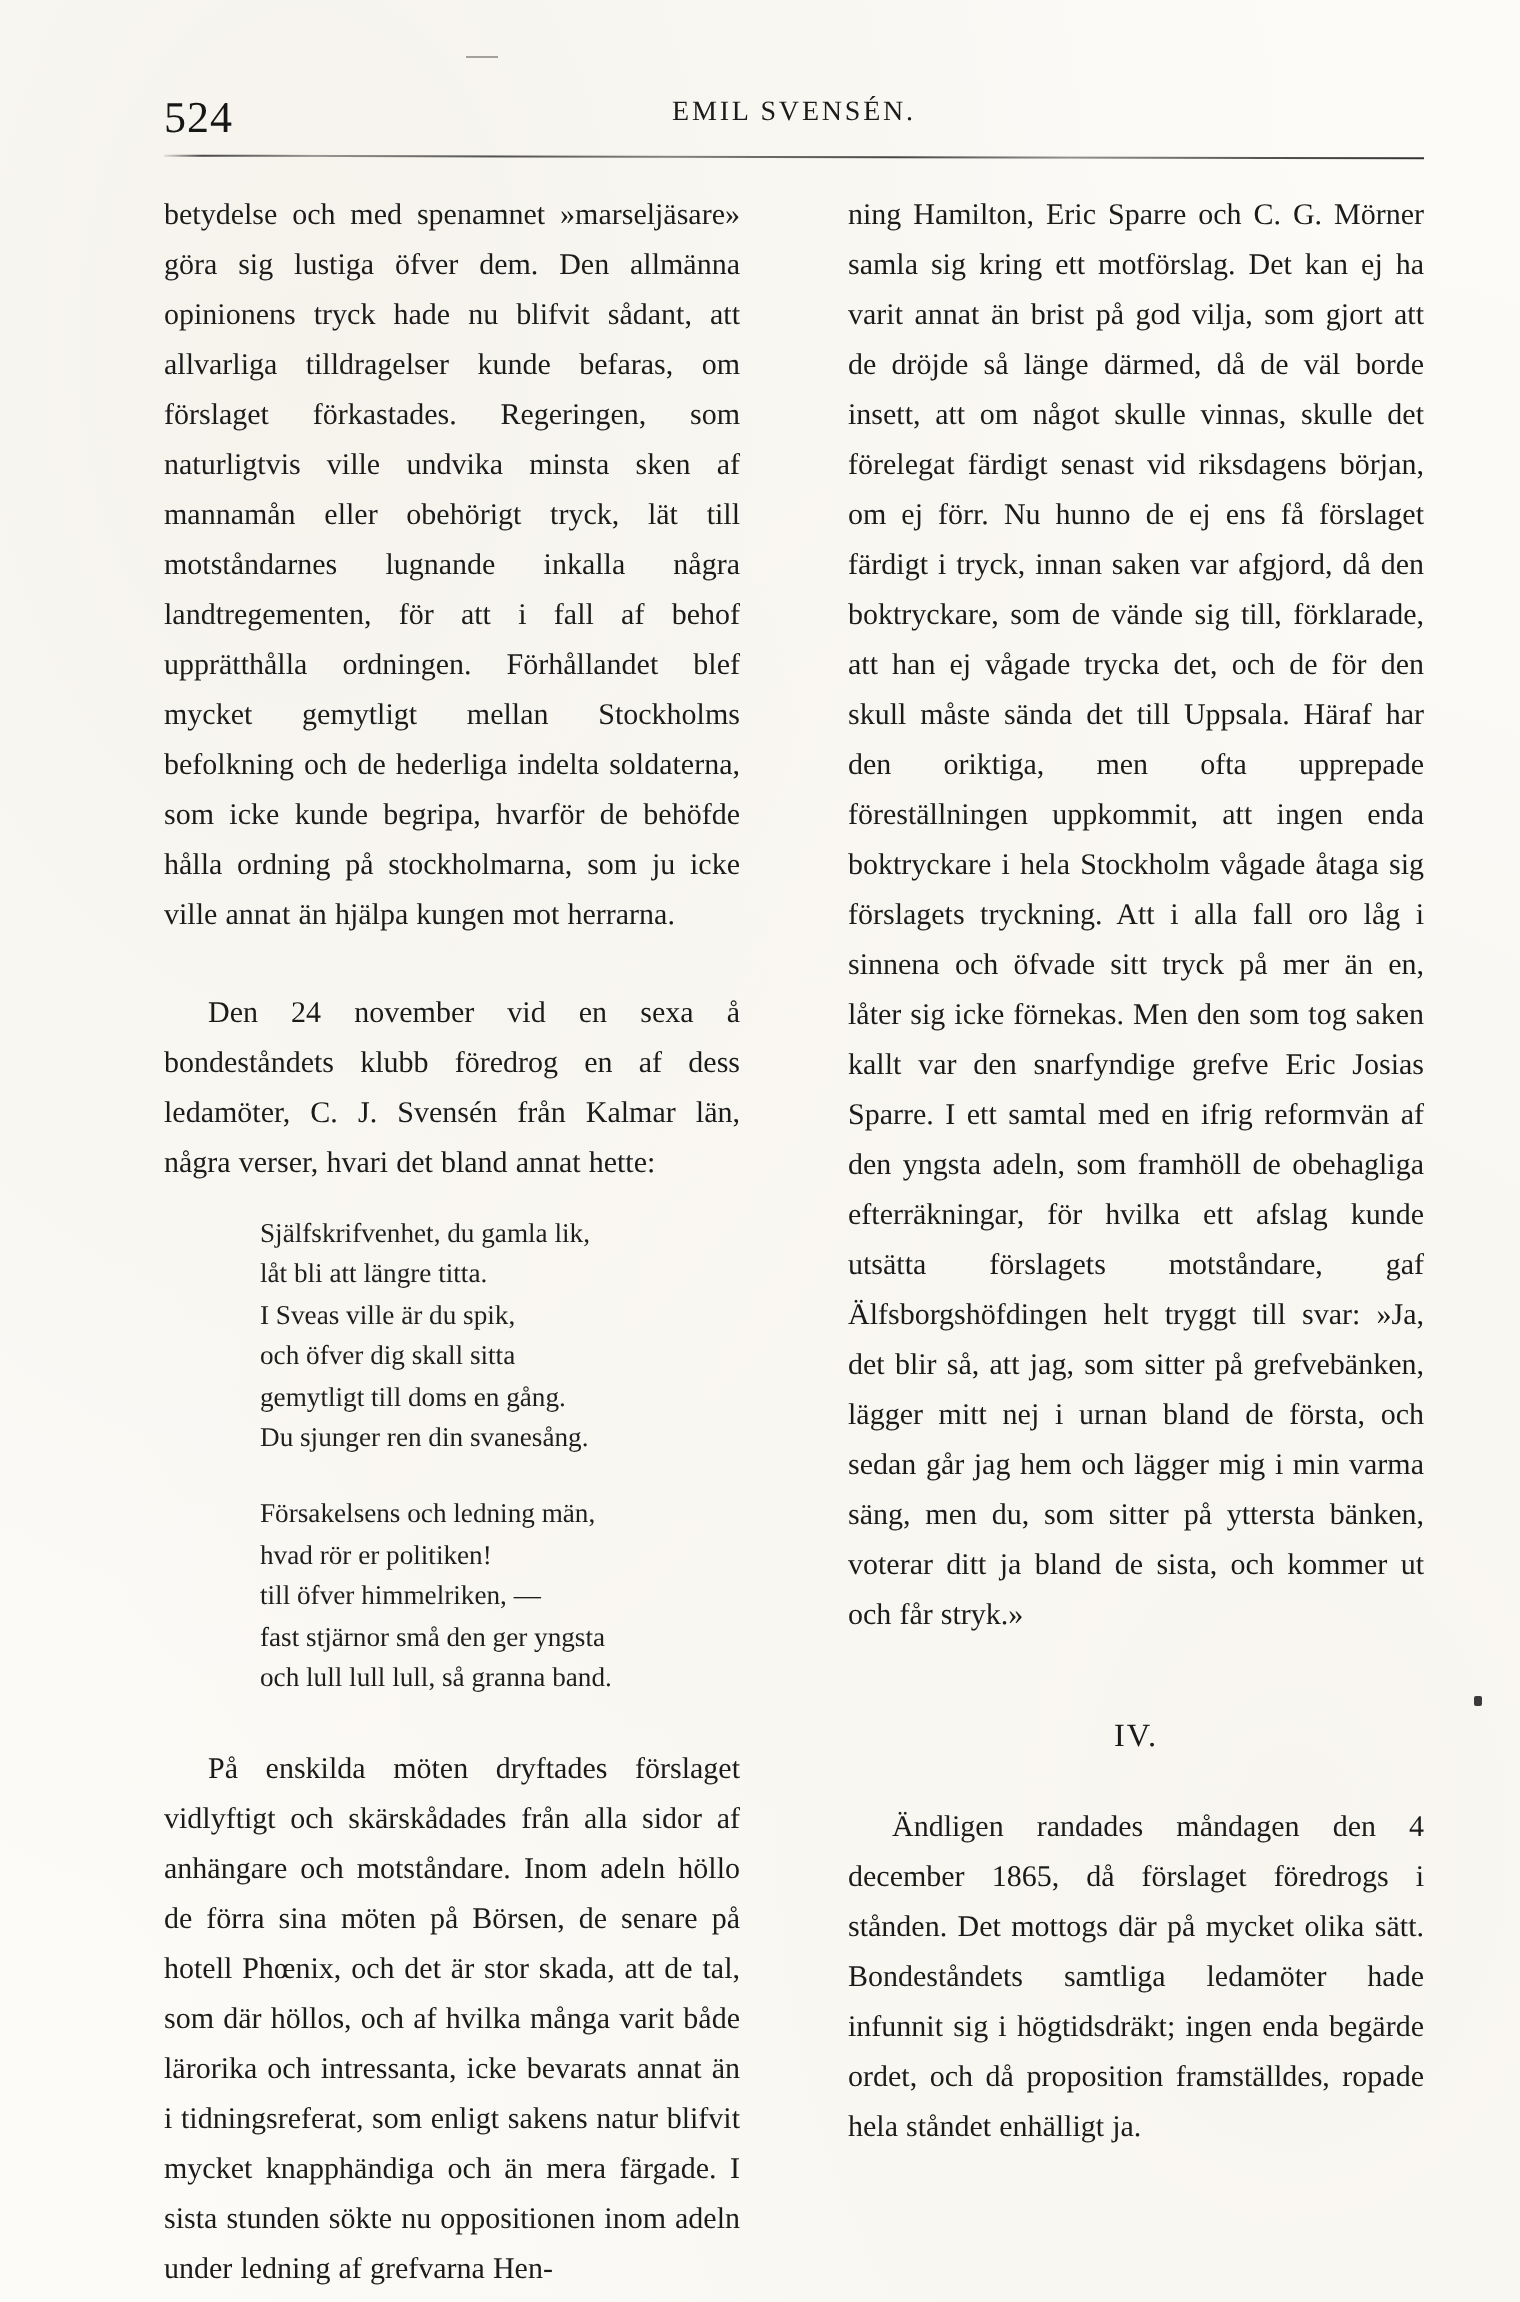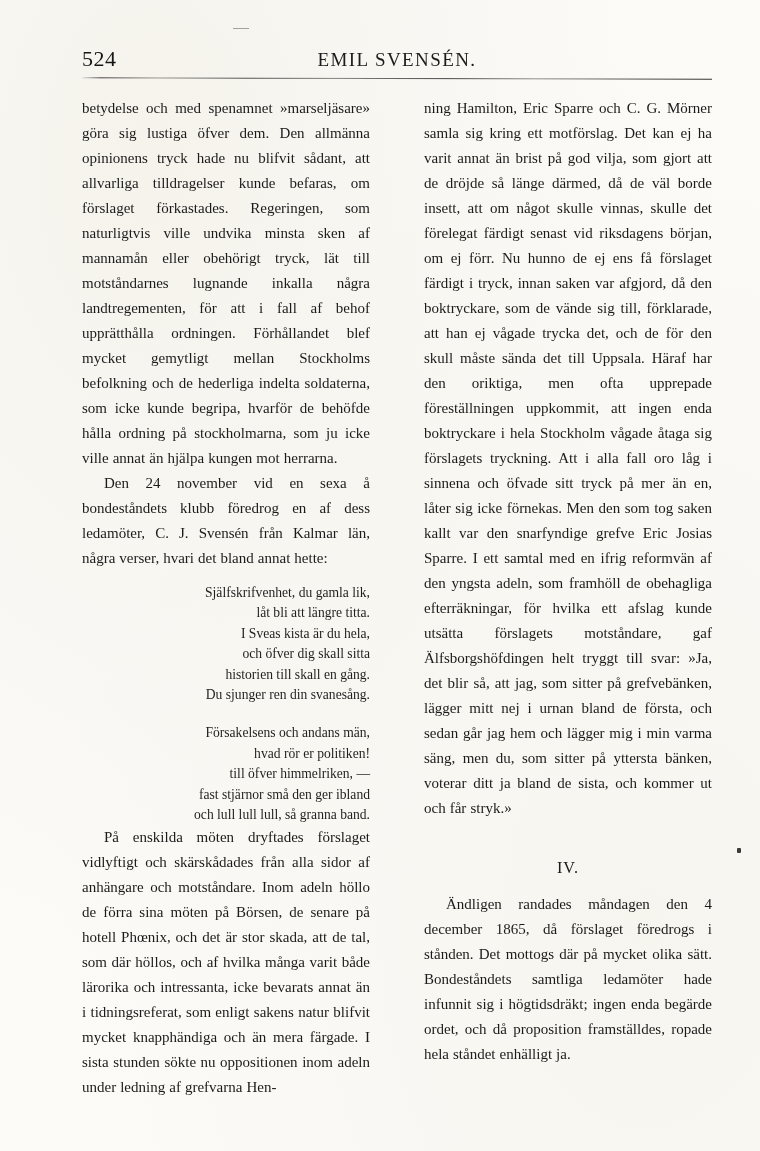--- a/index.html
+++ b/index.html
@@ -37,21 +37,21 @@
     font-size: 22px;
     letter-spacing: 0.5px;
     color: #161616;
   }
   .running-title {
     position: absolute;
     left: 0;
     top: 3px;
     width: 630px;
     text-align: center;
-    font-size: 19px;
+    font-size: 14px;
     letter-spacing: 1.4px;
     color: #1c1c1c;
   }
   .header-rule {
     position: absolute;
     left: 82px;
     top: 78px;
     width: 630px;
     height: 1px;
     background: linear-gradient(to right,
@@ -84,29 +84,28 @@
   p.body-par {
     margin: 0;
     font-size: 15px;
     line-height: 25.0px;
     text-align: justify;
     text-align-last: left;
     -webkit-hyphens: none;
     hyphens: none;
     word-spacing: 0.02em;
   }
-  p.indent { text-indent: 22px; }
+  p.indent { text-indent: 22px; margin-top: 24px; }
 
   .verse {
     margin: 12px 0 0 0;
     padding-left: 48px;
   }
   .stanza {
     margin: 0 0 18px 0;
-    text-align: right;
   }
   .stanza:last-child { margin-bottom: 0; }
   .verse-line {
     font-size: 13.6px;
     line-height: 20.4px;
     white-space: pre;
     color: #1f1f1f;
   }
   .section-heading {
     margin: 38px 0 14px 0;
@@ -151,30 +150,30 @@
   <div class="columns">
 
     <div class="col col-left">
       <p class="body-par">betydelse och med spenamnet »marseljäsare» göra sig lustiga öfver dem. Den allmänna opinionens tryck hade nu blifvit sådant, att allvarliga tilldragelser kunde befaras, om förslaget förkastades. Regeringen, som naturligtvis ville undvika minsta sken af mannamån eller obehörigt tryck, lät till motståndarnes lugnande inkalla några landtregementen, för att i fall af behof upprätthålla ordningen. Förhållandet blef mycket gemytligt mellan Stockholms befolkning och de hederliga indelta soldaterna, som icke kunde begripa, hvarför de behöfde hålla ordning på stockholmarna, som ju icke ville annat än hjälpa kungen mot herrarna.</p>
       <p class="body-par indent">Den 24 november vid en sexa å bondeståndets klubb föredrog en af dess ledamöter, C. J. Svensén från Kalmar län, några verser, hvari det bland annat hette:</p>
 
       <div class="verse">
         <div class="stanza">
           <div class="verse-line">Själfskrifvenhet, du gamla lik,</div>
           <div class="verse-line">låt bli att längre titta.</div>
-          <div class="verse-line">I Sveas kista är du hela,</div>
+          <div class="verse-line">I Sveas ville är du spik,</div>
           <div class="verse-line">och öfver dig skall sitta</div>
-          <div class="verse-line">historien till skall en gång.</div>
+          <div class="verse-line">gemytligt till doms en gång.</div>
           <div class="verse-line">Du sjunger ren din svanesång.</div>
         </div>
         <div class="stanza">
-          <div class="verse-line">Försakelsens och andans män,</div>
+          <div class="verse-line">Försakelsens och ledning män,</div>
           <div class="verse-line">hvad rör er politiken!</div>
           <div class="verse-line">till öfver himmelriken, —</div>
-          <div class="verse-line">fast stjärnor små den ger ibland</div>
+          <div class="verse-line">fast stjärnor små den ger yngsta</div>
           <div class="verse-line">och lull lull lull, så granna band.</div>
         </div>
       </div>
 
       <p class="body-par indent gap-before">På enskilda möten dryftades förslaget vidlyftigt och skärskådades från alla sidor af anhängare och motståndare. Inom adeln höllo de förra sina möten på Börsen, de senare på hotell Phœnix, och det är stor skada, att de tal, som där höllos, och af hvilka många varit både lärorika och intressanta, icke bevarats annat än i tidningsreferat, som enligt sakens natur blifvit mycket knapphändiga och än mera färgade. I sista stunden sökte nu oppositionen inom adeln under ledning af grefvarna Hen-</p>
     </div>
 
     <div class="col col-right">
       <p class="body-par">ning Hamilton, Eric Sparre och C. G. Mörner samla sig kring ett motförslag. Det kan ej ha varit annat än brist på god vilja, som gjort att de dröjde så länge därmed, då de väl borde insett, att om något skulle vinnas, skulle det förelegat färdigt senast vid riksdagens början, om ej förr. Nu hunno de ej ens få förslaget färdigt i tryck, innan saken var afgjord, då den boktryckare, som de vände sig till, förklarade, att han ej vågade trycka det, och de för den skull måste sända det till Uppsala. Häraf har den oriktiga, men ofta upprepade föreställningen uppkommit, att ingen enda boktryckare i hela Stockholm vågade åtaga sig förslagets tryckning. Att i alla fall oro låg i sinnena och öfvade sitt tryck på mer än en, låter sig icke förnekas. Men den som tog saken kallt var den snarfyndige grefve Eric Josias Sparre. I ett samtal med en ifrig reformvän af den yngsta adeln, som framhöll de obehagliga efterräkningar, för hvilka ett afslag kunde utsätta förslagets motståndare, gaf Älfsborgshöfdingen helt tryggt till svar: »Ja, det blir så, att jag, som sitter på grefvebänken, lägger mitt nej i urnan bland de första, och sedan går jag hem och lägger mig i min varma säng, men du, som sitter på yttersta bänken, voterar ditt ja bland de sista, och kommer ut och får stryk.»</p>
 

